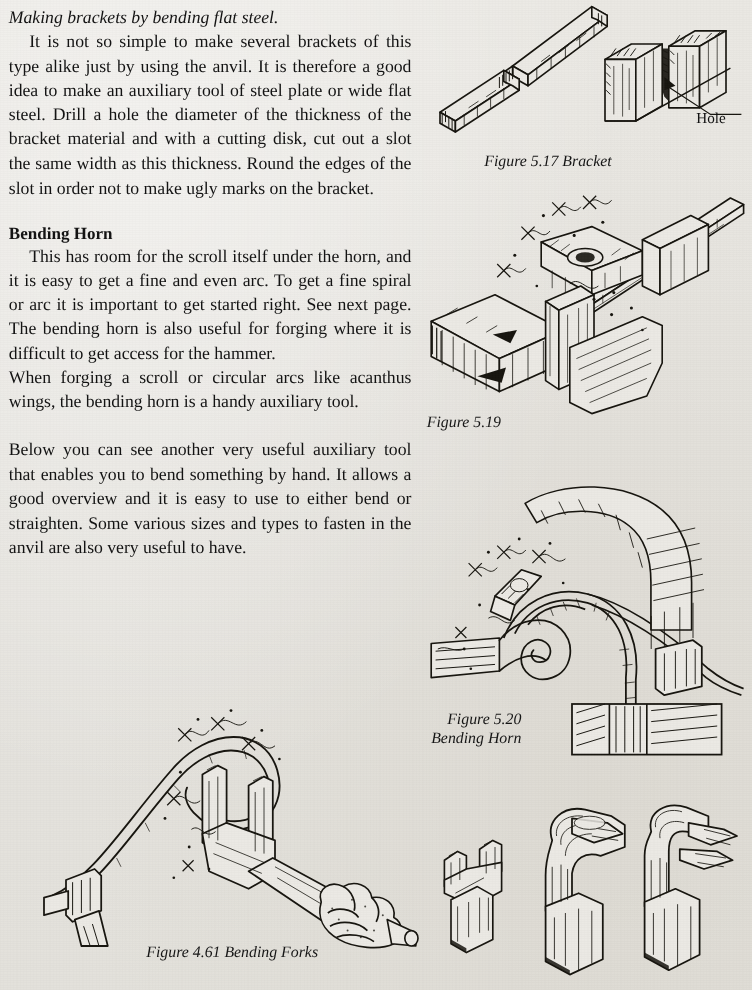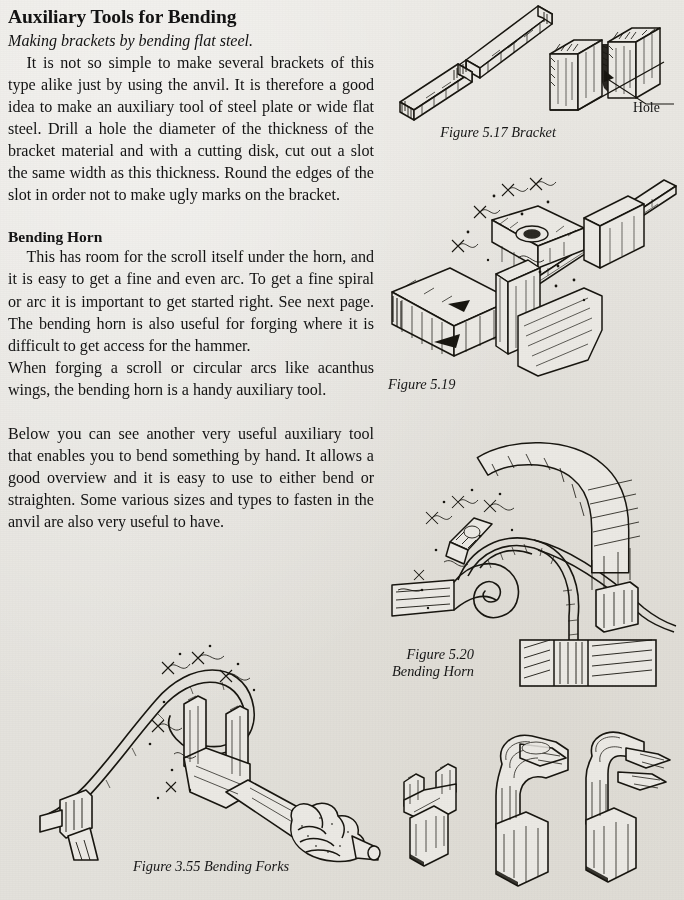--- a/index.html
+++ b/index.html
@@ -85,21 +85,20 @@
   .inkfill { fill: #17150f; }
   .paperfill { fill: #ebe9e4; }
 </style>
 </head>
 <body>
 
 <div class="page">
 
   <div class="textcol">
 
-    <h1 class="title">Auxiliary Tools for Bending</h1>
     <p class="body nojust">Making brackets by bending flat steel.</p>
     <p class="body indent">It is not so simple to make several brackets of this type alike just by using the anvil. It is therefore a good idea to make an auxiliary tool of steel plate or wide flat steel. Drill a hole the diameter of the thickness of the bracket material and with a cutting disk, cut out a slot the same width as this thickness. Round the edges of the slot in order not to make ugly marks on the bracket.</p>
 
     <div class="gap-sec"></div>
 
     <h2 class="subhead">Bending Horn</h2>
     <p class="body indent">This has room for the scroll itself under the horn, and it is easy to get a fine and even arc. To get a fine spiral or arc it is important to get started right. See next page. The bending horn is also useful for forging where it is difficult to get access for the hammer.</p>
     <p class="body">When forging a scroll or circular arcs like acanthus wings, the bending horn is a handy auxiliary tool.</p>
 
     <div class="gap-secb"></div>
@@ -158,21 +157,21 @@
         <path d="M64 64 L64 74"></path>
           <path d="M67 62 L67 72"></path>
         <path d="M70 60 L70 70"></path>
       </g>
 
       <g class="ink" stroke-width="0.9">
         <path d="M148 10 L148 20"></path>
           <path d="M151 12 L151 22"></path>
       </g>
     </svg>
-    <div class="cap" style="margin-top:0; margin-left:2px;">Figure 5.17 Bracket</div>
+    <div class="cap" style="margin-top:15px; margin-left:2px;">Figure 5.17 Bracket</div>
   </div>
 
   <div class="fig" style="left:546px; top:26px;">
     <svg width="136" height="100" viewBox="0 0 136 100">
       <g class="ink" stroke-width="1.5" stroke-linejoin="round">
 
         <path class="paperfill" d="M4 28 L28 14 L56 14 L32 28 Z"></path>
         <path class="paperfill" d="M4 28 L32 28 L32 84 L4 84 Z"></path>
         <path class="paperfill" d="M32 28 L56 14 L56 70 L32 84 Z"></path>
 
@@ -608,21 +607,21 @@
           <circle cx="170" cy="16" r="1.3"></circle>
         <circle cx="198" cy="34" r="1.3"></circle>
           <circle cx="124" cy="72" r="1.3"></circle>
         <circle cx="110" cy="114" r="1.3"></circle>
           <circle cx="132" cy="140" r="1.3"></circle>
         <circle cx="150" cy="160" r="1.2"></circle>
           <circle cx="214" cy="60" r="1.2"></circle>
         <circle cx="118" cy="168" r="1.2"></circle>
       </g>
     </svg>
-    <div class="cap" style="position:absolute; left:93px; top:228px;">Figure 3.55 Bending Forks</div>
+    <div class="cap" style="position:absolute; left:93px; top:228px;">Figure 4.61 Bending Forks</div>
   </div>
 
   <div class="fig" style="left:396px; top:726px;">
     <svg width="280" height="170" viewBox="0 0 280 170">
 
       <g class="ink" stroke-width="1.5" stroke-linejoin="round">
         <path class="paperfill" d="M8 56 L20 48 L28 52 L28 76 L16 84 L8 80 Z"></path>
         <path class="paperfill" d="M40 46 L52 38 L60 42 L60 66 L48 74 L40 70 Z"></path>
         <path class="paperfill" d="M8 74 L28 64 L60 58 L60 84 L34 98 L8 86 Z"></path>
         <path class="paperfill" d="M14 92 L38 80 L52 88 L52 128 L28 140 L14 132 Z"></path>

